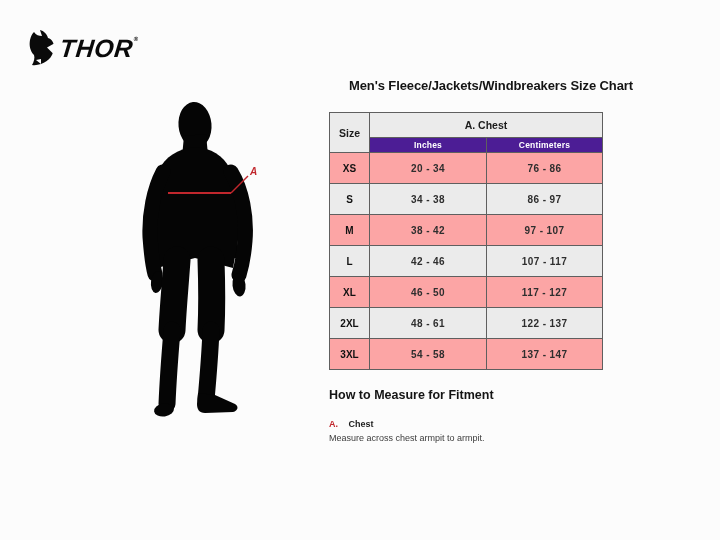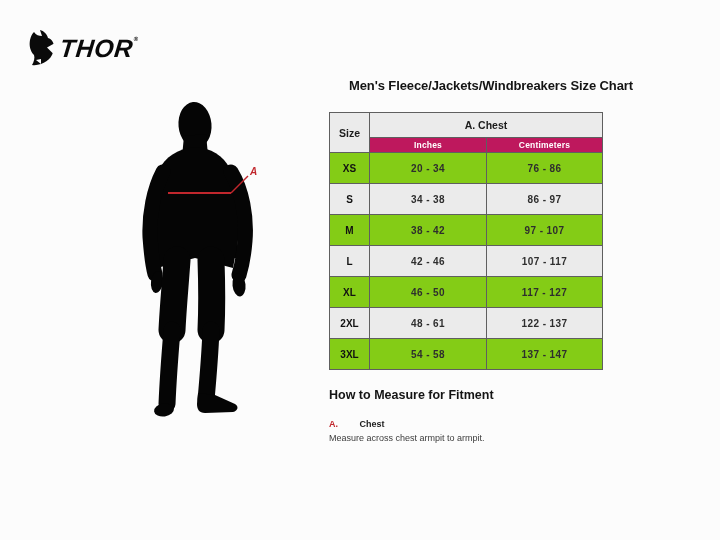--- a/index.html
+++ b/index.html
@@ -34,32 +34,32 @@
   }
   .size-table th, .size-table td {
     border:1px solid #5f5f5f; text-align:center; vertical-align:middle; padding:0;
   }
   .col-size { width:40px; }
   .col-in   { width:117px; }
   .col-cm   { width:116px; }
   .h1 th { height:24px; }
   .h2 th { height:14px; }
   .c-size, .c-group { background:#ebebeb; font-size:10.5px; font-weight:bold; color:#1c1c1c; }
-  .c-sub  { background:#be185d; color:#ffffff; font-size:8.5px; font-weight:bold; letter-spacing:0.2px; }
-  .size-table tbody tr { height:31px; background:#84cc16; }
+  .c-sub  { background:#4c1d95; color:#ffffff; font-size:8.5px; font-weight:bold; letter-spacing:0.2px; }
+  .size-table tbody tr { height:31px; background:#fca5a5; }
   .size-table tbody tr.alt { background:#ebebeb; }
   td.size-cell { font-size:10px; font-weight:bold; color:#111; }
   td.val-cell  { font-size:10px; font-weight:600; color:#2e2e2e; letter-spacing:0.4px; }
 
   
   .measure { position:absolute; left:329px; top:388px; }
   .measure-heading { font-size:12.5px; font-weight:bold; color:#141414; }
   .measure-item { margin-top:11px; }
   .measure-key  { color:#c1272d; font-weight:bold; font-size:9px; }
-  .measure-name { color:#1c1c1c; font-weight:bold; font-size:9px; margin-left:17px; }
+  .measure-name { color:#1c1c1c; font-weight:bold; font-size:9px; margin-left:6px; }
   .measure-desc { font-size:9px; color:#3c3c3c; margin-top:2px; }
 
   
   .disclaimer {
     position:absolute; left:38px; top:488px;
     font-size:7.5px; color:#4a4a4a; line-height:10px;
   }
 </style>
 </head>
 <body>

